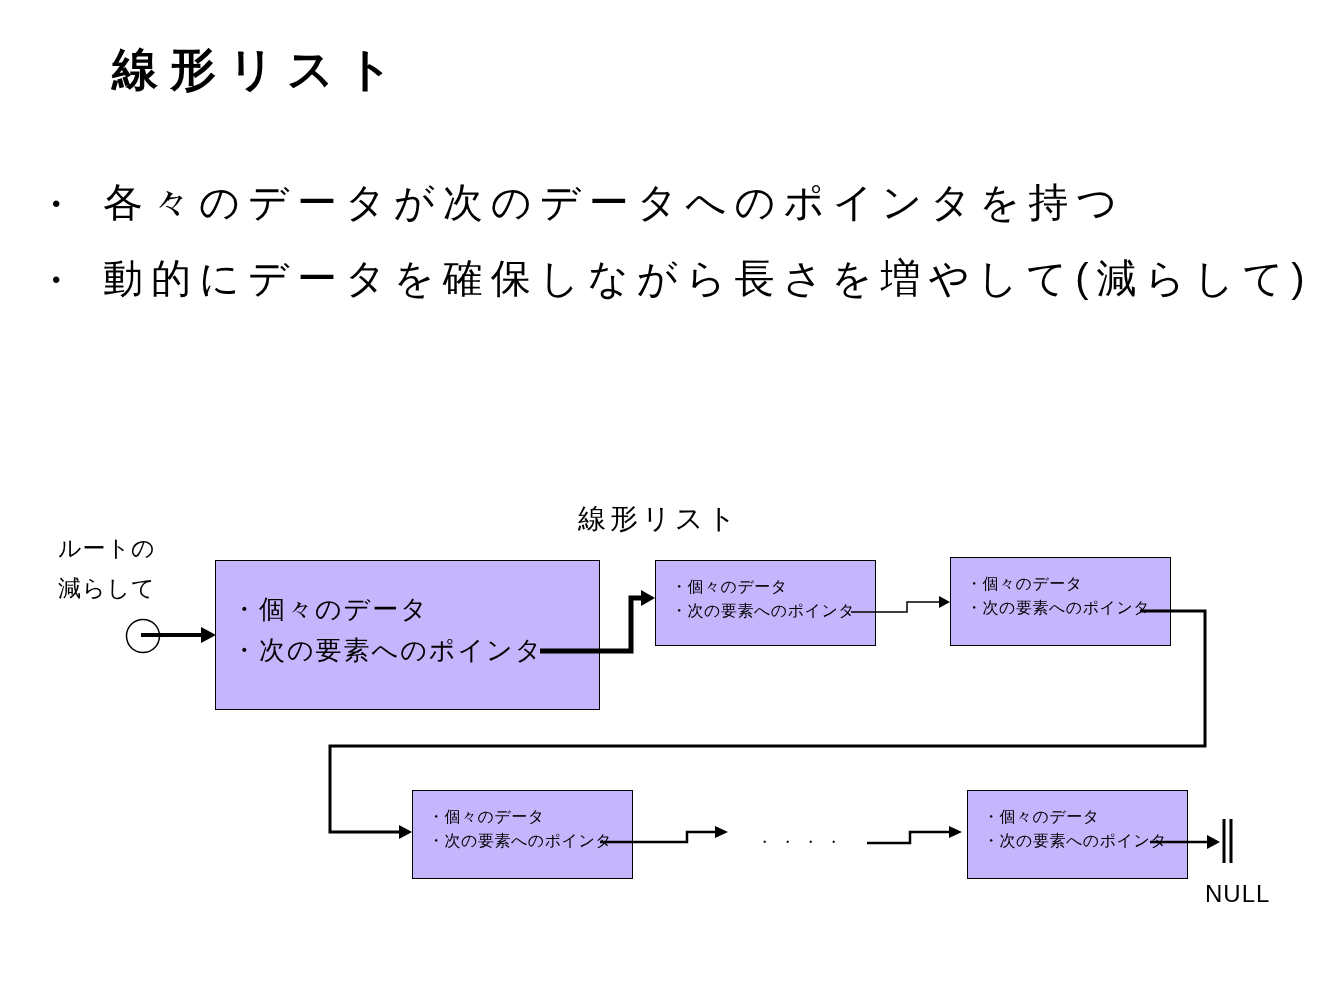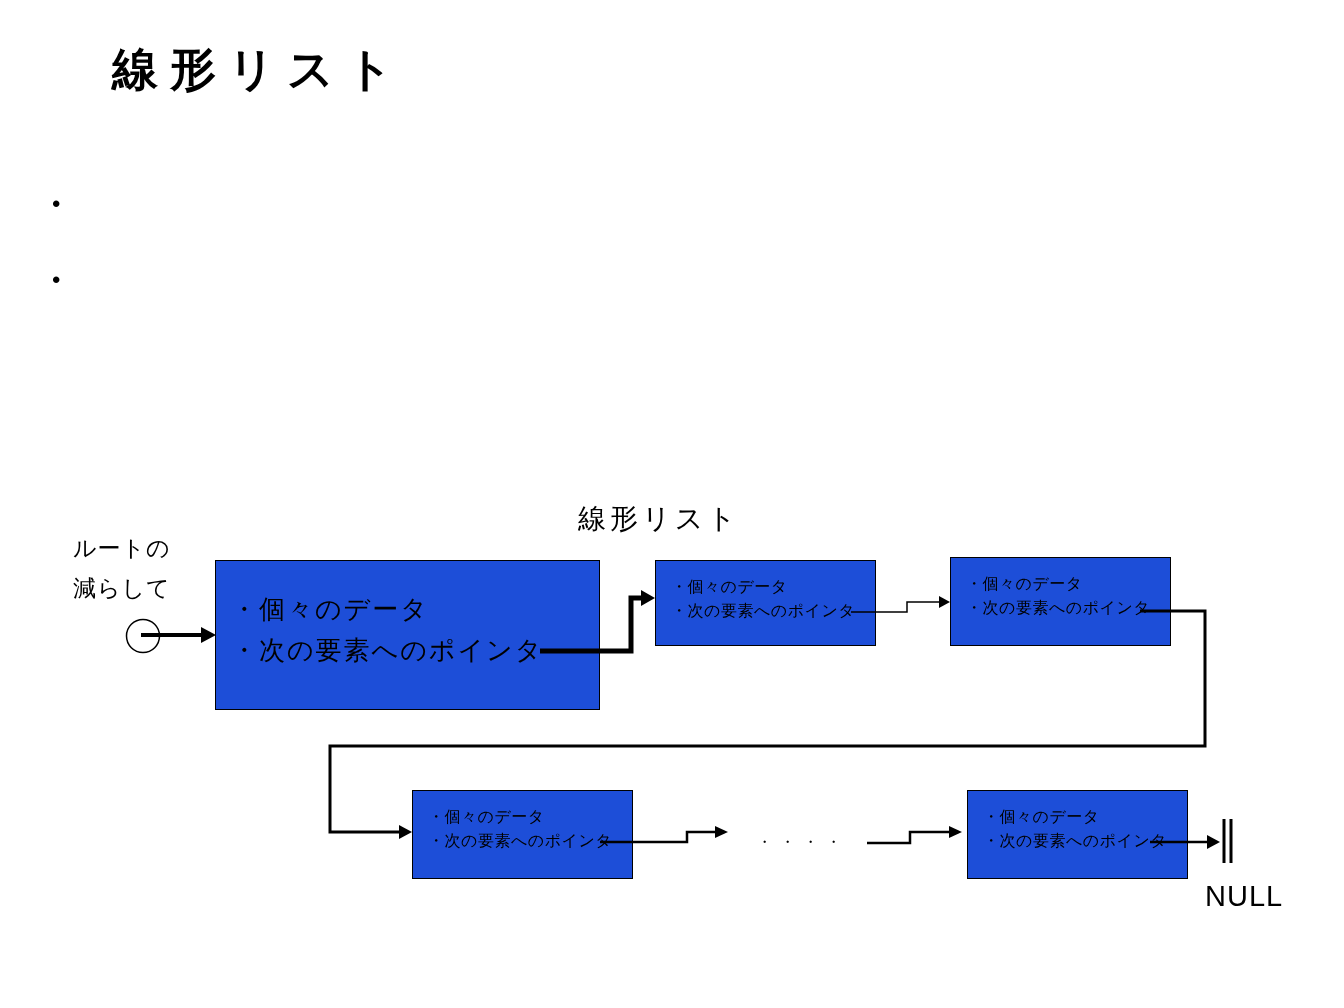--- a/index.html
+++ b/index.html
@@ -10,53 +10,57 @@
   .title{position:absolute;left:112px;top:42px;margin:0;font-size:46px;
          font-weight:700;letter-spacing:12px;line-height:1.2;}
 
   .bullets{position:absolute;left:52px;top:172px;width:1268px;}
   .bullet-row{display:flex;align-items:flex-start;}
   .marker{width:51px;flex:0 0 51px;font-size:24px;line-height:60px;padding-top:2px;}
   .bullet-text{font-size:40px;letter-spacing:8px;line-height:60px;}
   .bullet-row + .bullet-row{margin-top:14px;}
 
   .diagram-label{position:absolute;left:578px;top:500px;font-size:28px;letter-spacing:4px;font-weight:500;}
-  .root-label{position:absolute;left:73px;top:528px;font-size:23px;line-height:40px;letter-spacing:1px;}
+  .root-label{position:absolute;left:58px;top:528px;font-size:23px;line-height:40px;letter-spacing:1px;}
 
-  .node{position:absolute;border:1.5px solid #000;background:#1d4ed8;box-sizing:border-box;z-index:1;}
+  .node{position:absolute;border:1.5px solid #000;background:#c4b5fd;box-sizing:border-box;z-index:1;}
   .node .nline{white-space:nowrap;}
   .node1{left:215px;top:560px;width:385px;height:150px;padding:28px 0 0 15px;}
   .node1 .nline{font-size:26px;line-height:41px;letter-spacing:2px;}
   .node-sm{width:221px;height:86px;padding:14px 0 0 15px;}
   .node-sm .nline{font-size:16px;line-height:24px;letter-spacing:0.5px;}
   .node2{left:655px;top:560px;}
   .node3{left:950px;top:557px;height:89px;}
   .node4{left:412px;top:790px;height:89px;}
   .node5{left:967px;top:790px;height:89px;}
 
   .ellipsis{position:absolute;left:757px;top:833px;font-size:15px;letter-spacing:8px;z-index:2;}
-  .null-label{position:absolute;left:1205px;top:880px;font-size:29px;letter-spacing:1px;z-index:2;}
+  .null-label{position:absolute;left:1205px;top:880px;font-size:24px;letter-spacing:1px;z-index:2;}
 
   svg.connectors{position:absolute;left:0;top:0;width:1344px;height:1008px;
                  z-index:5;pointer-events:none;}
 </style>
 </head>
 <body>
 
 <div class="slide">
 
   <h1 class="title">線形リスト</h1>
 
   <div class="bullets">
     <div class="bullet-row">
       <span class="marker">•</span>
+      <div class="bullet-text">
+        <div>各々のデータが次のデータへのポインタを持つ</div>
+      </div>
     </div>
     <div class="bullet-row">
       <span class="marker">•</span>
       <div class="bullet-text">
+        <div>動的にデータを確保しながら長さを増やして(減らして)</div>
       </div>
     </div>
   </div>
 
   <div class="diagram">
 
     <div class="diagram-label">線形リスト</div>
 
     <div class="root-label">
       <div>ルートの</div>

